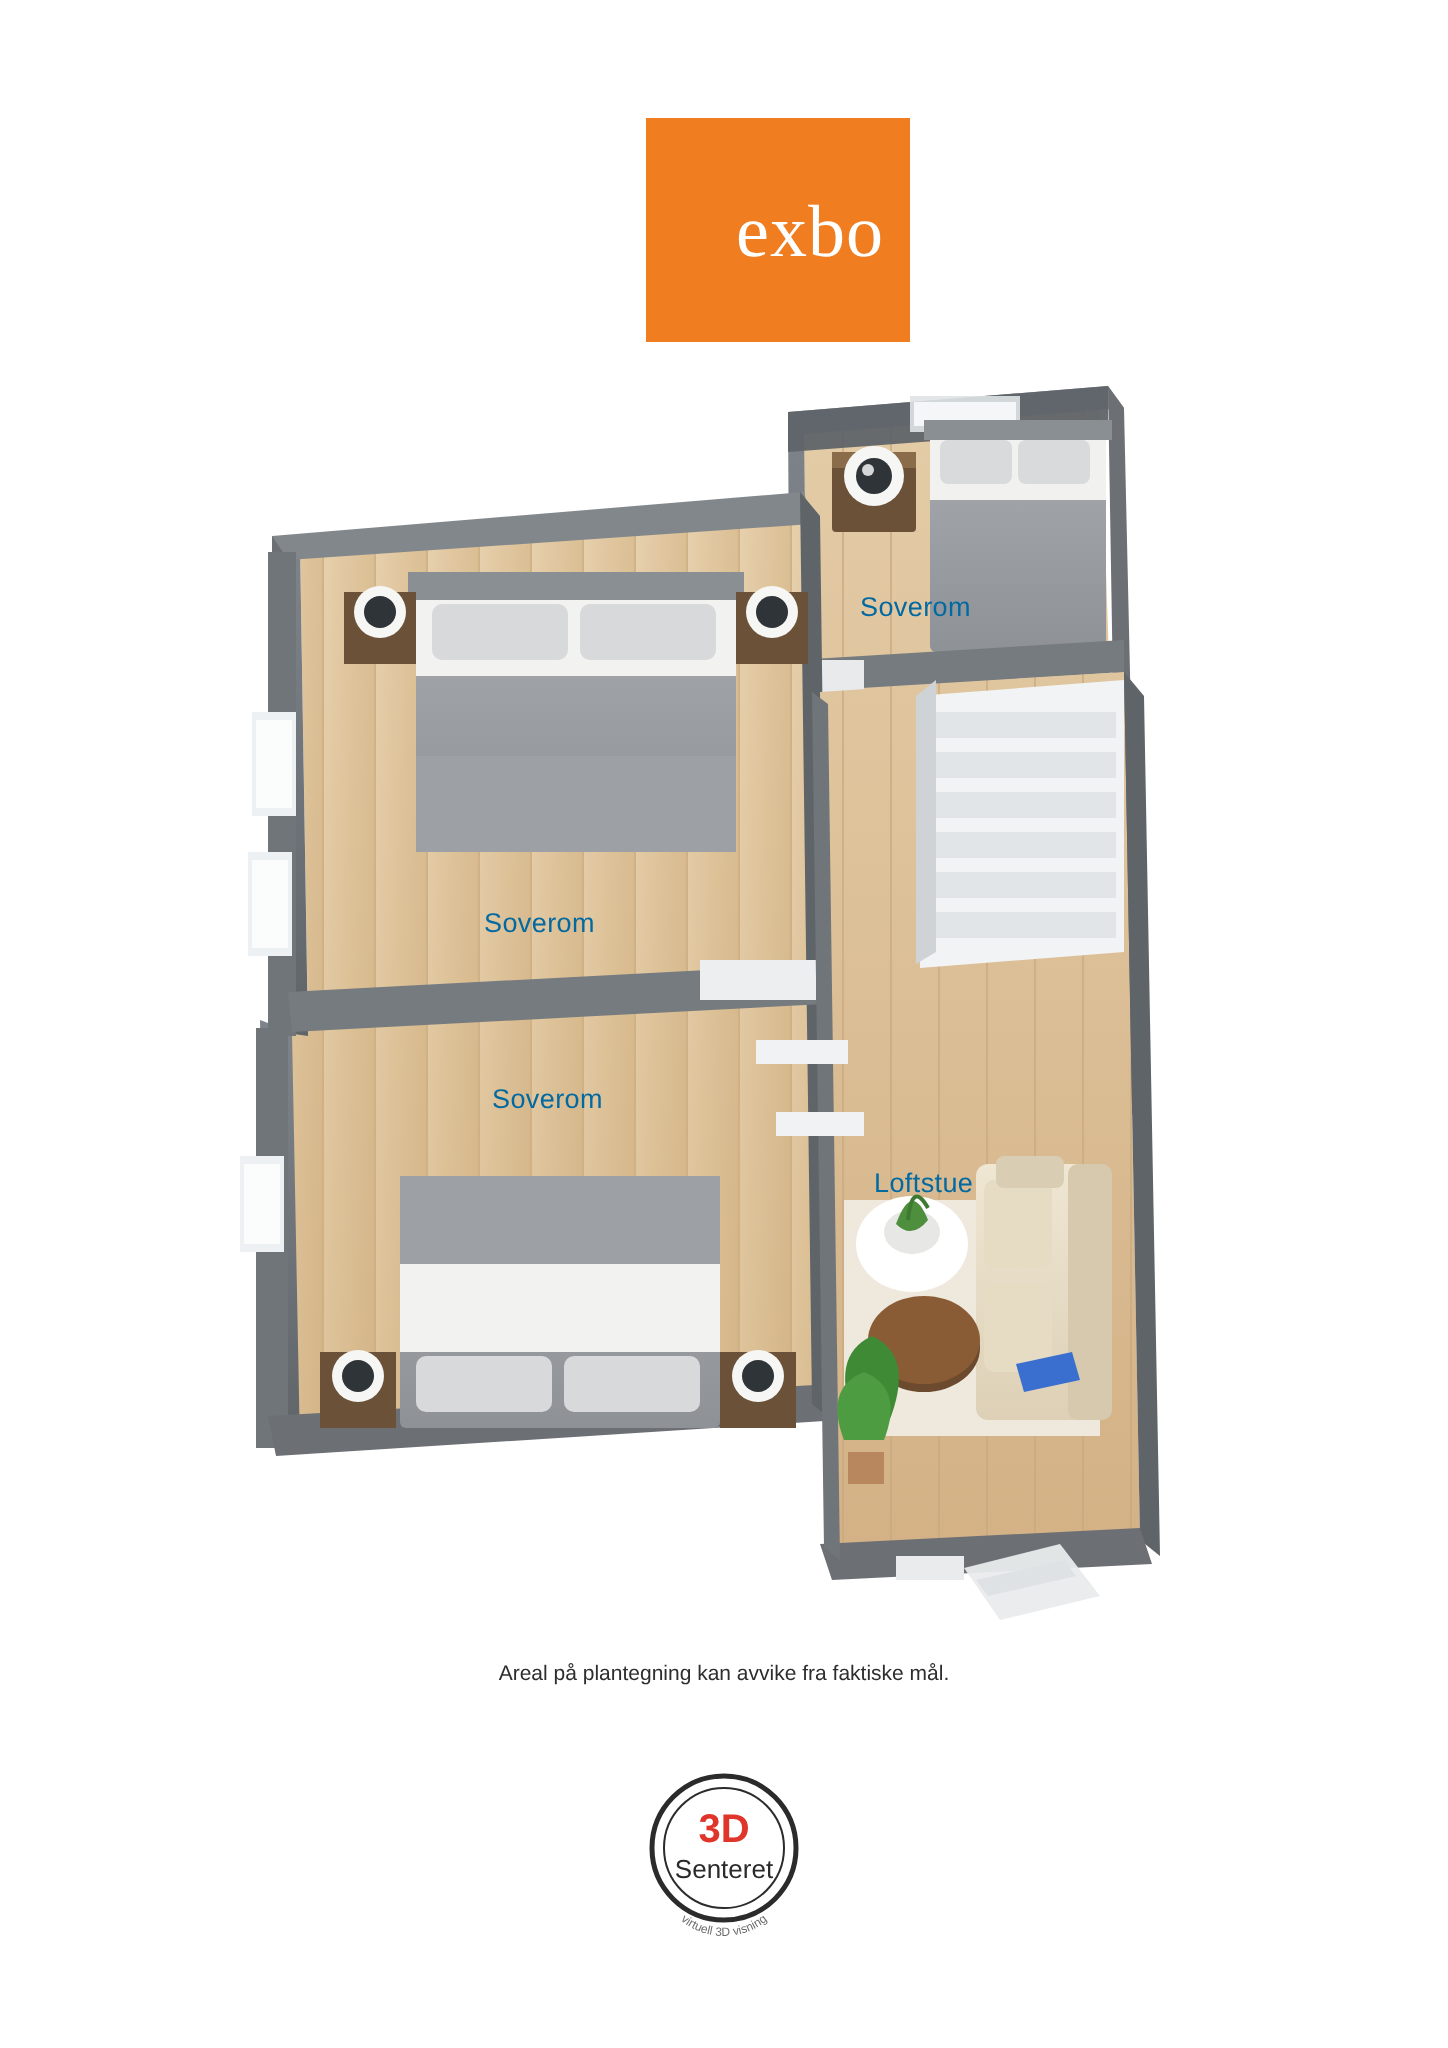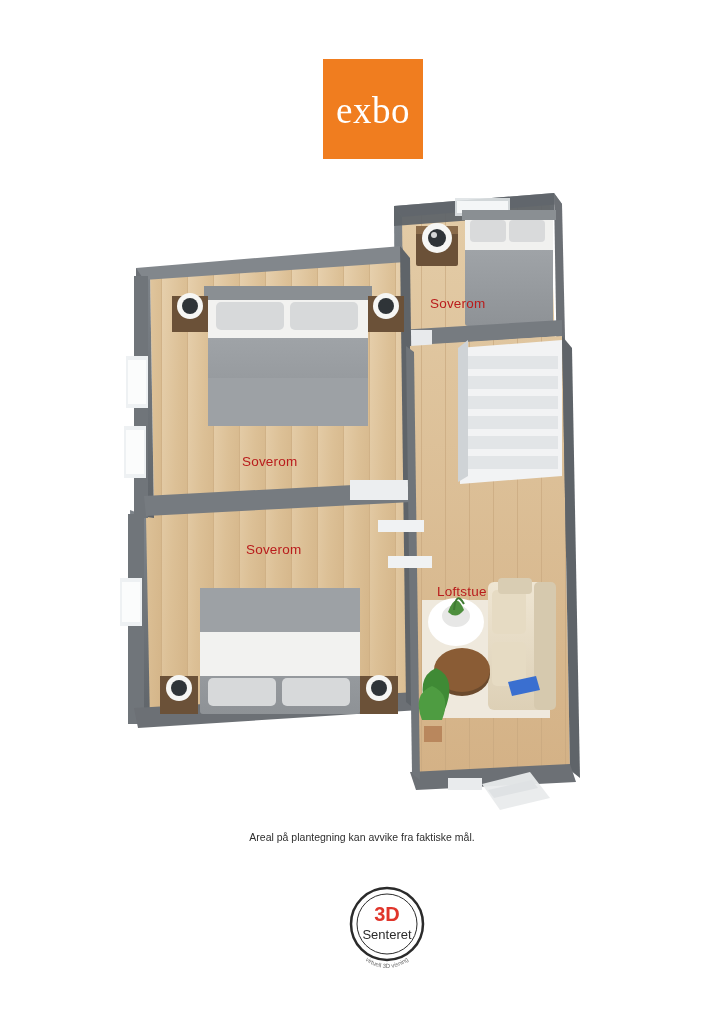--- a/index.html
+++ b/index.html
@@ -14,25 +14,26 @@
     font-family: "Liberation Sans", sans-serif;
     overflow: hidden;
   }
 
   
   #logo-block {
     position: absolute;
     left: 323px;
     top: 59px;
     width: 100px;
-    height: 100px;
+    height: 112px;
     background: #f07d1f;
     display: flex;
     align-items: center;
     justify-content: center;
+    padding-left: 32px;
   }
   #logo-text {
     font-family: "Liberation Serif", serif;
     color: #ffffff;
     font-size: 37px;
     letter-spacing: 0.5px;
     line-height: 1;
     margin-top: 2px;
   }
 
@@ -44,42 +45,42 @@
     width: 500px;
     height: 630px;
   }
   #floorplan svg {
     display: block;
   }
 
   .room-label {
     position: absolute;
     font-size: 13.5px;
-    color: #b91c1c;
+    color: #0369a1;
     font-family: "Liberation Sans", sans-serif;
     white-space: nowrap;
     letter-spacing: 0.2px;
   }
 
   
   #disclaimer {
     position: absolute;
     left: 0;
     top: 829px;
     width: 724px;
     text-align: center;
     font-size: 10.5px;
     color: #2e2e2e;
     line-height: 16px;
   }
 
   
   #badge {
     position: absolute;
-    left: 339px;
+    left: 314px;
     top: 876px;
     width: 96px;
     height: 96px;
   }
   #badge svg { display:block; }
 </style>
 </head>
 <body>
 
 <div id="logo-block">

